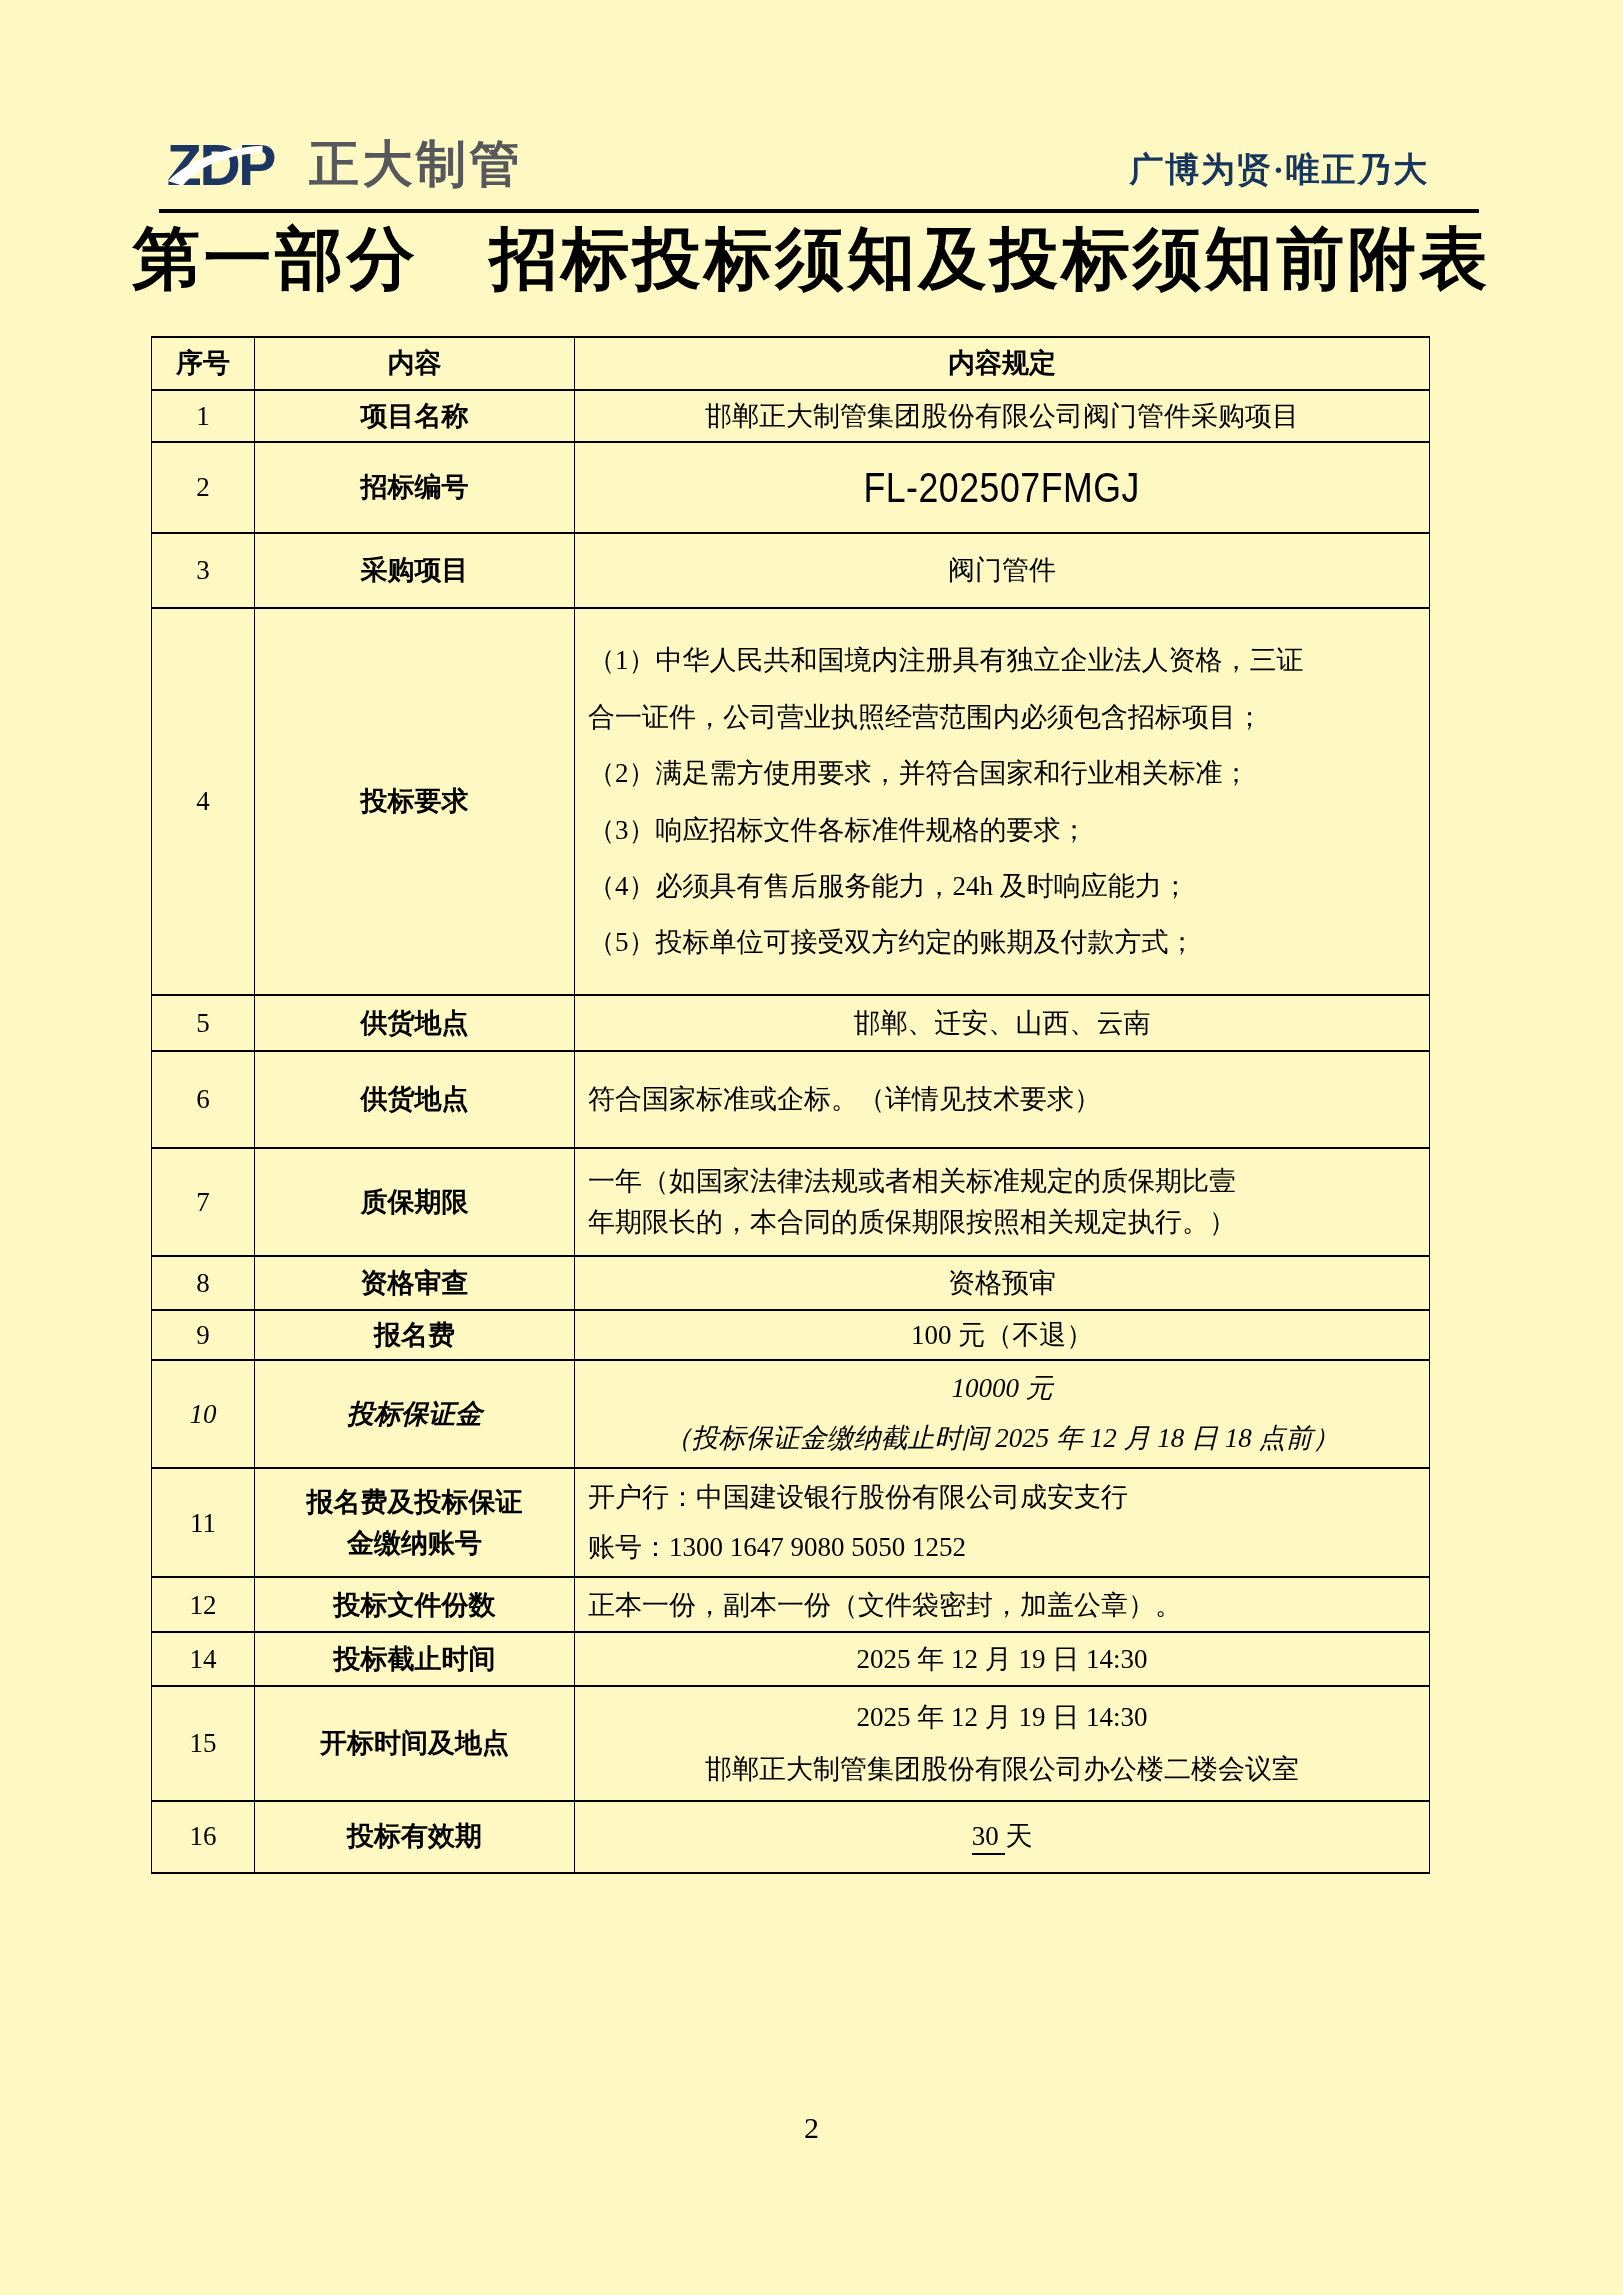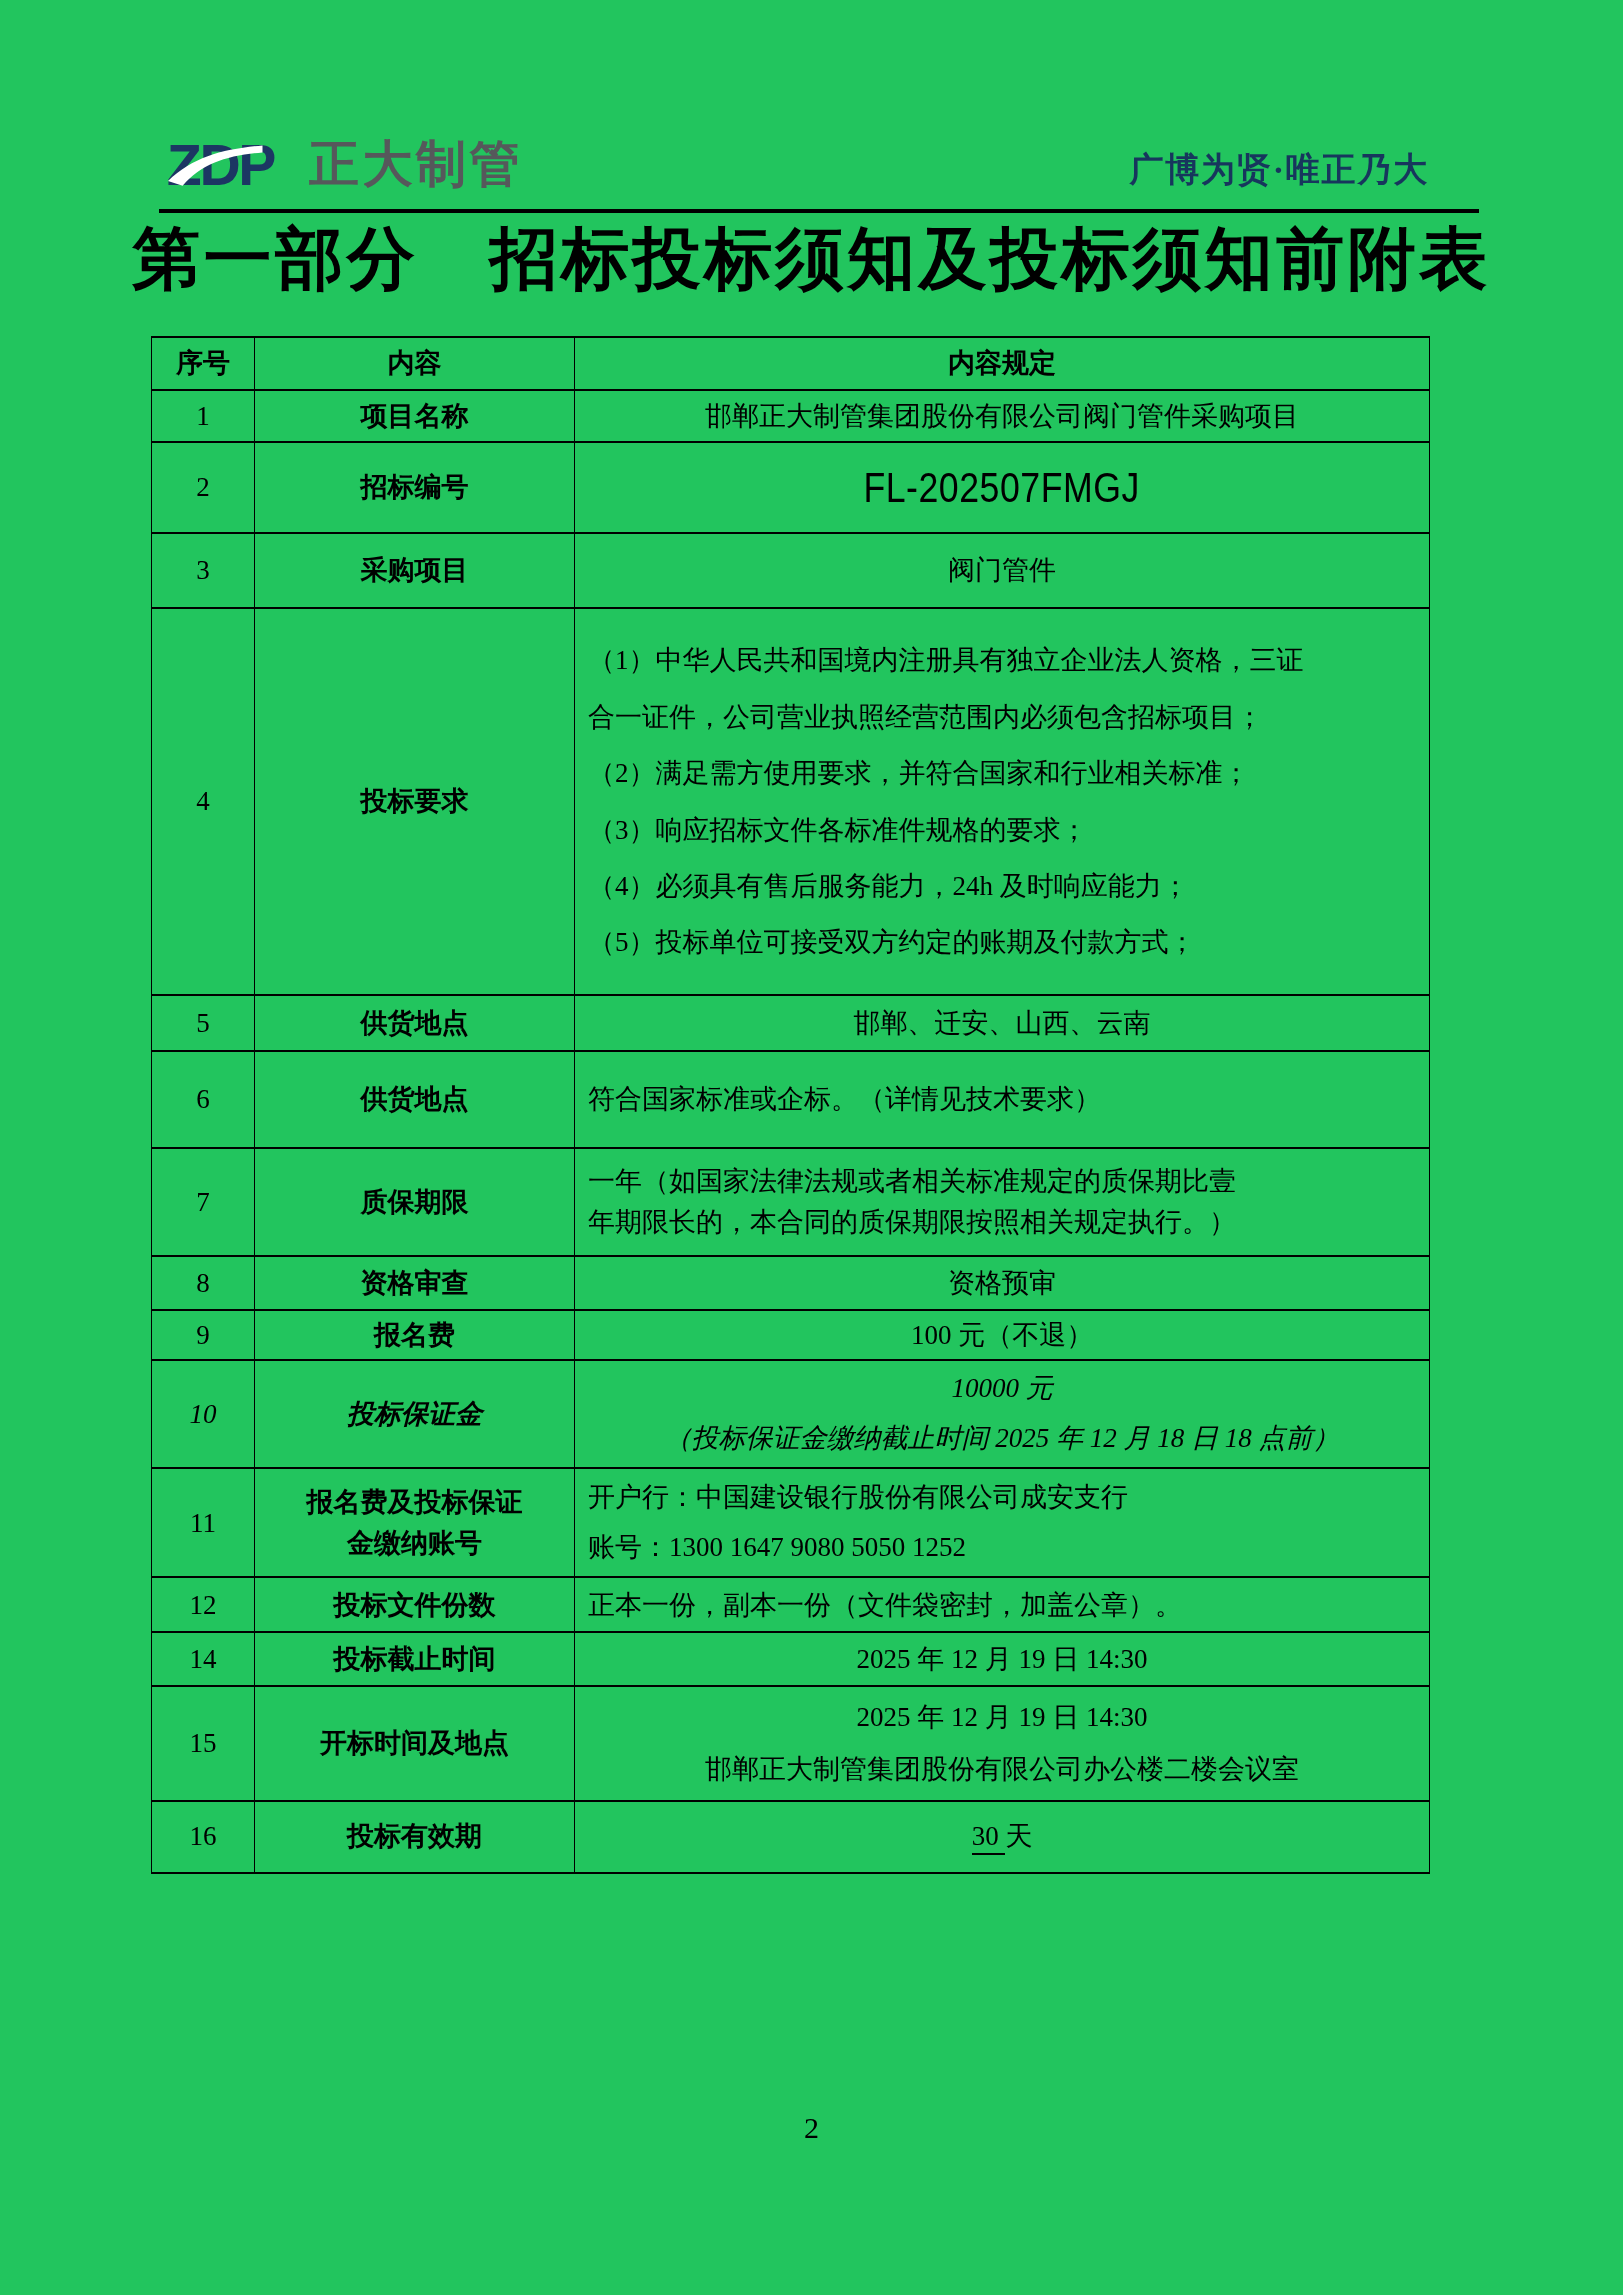--- a/index.html
+++ b/index.html
@@ -1,19 +1,19 @@
 <!DOCTYPE html>
 <html style="font-size:9.4px"><head>
 <meta charset="utf-8">
 <style>
   html,body{margin:0;padding:0;background:#ffffff;}
   .page{
     position:relative;
     width:1623px;height:2295px;
-    background:#22c55e;
+    background:#fef9c3;
     font-family:"Liberation Serif","DejaVu Serif",serif;
     color:#000;
     overflow:hidden;
   }
   
   .logo{
     position:absolute;left:168px;top:133px;height:61px;
     display:flex;align-items:center;gap:15px;
   }
   .logo svg{display:block;}

